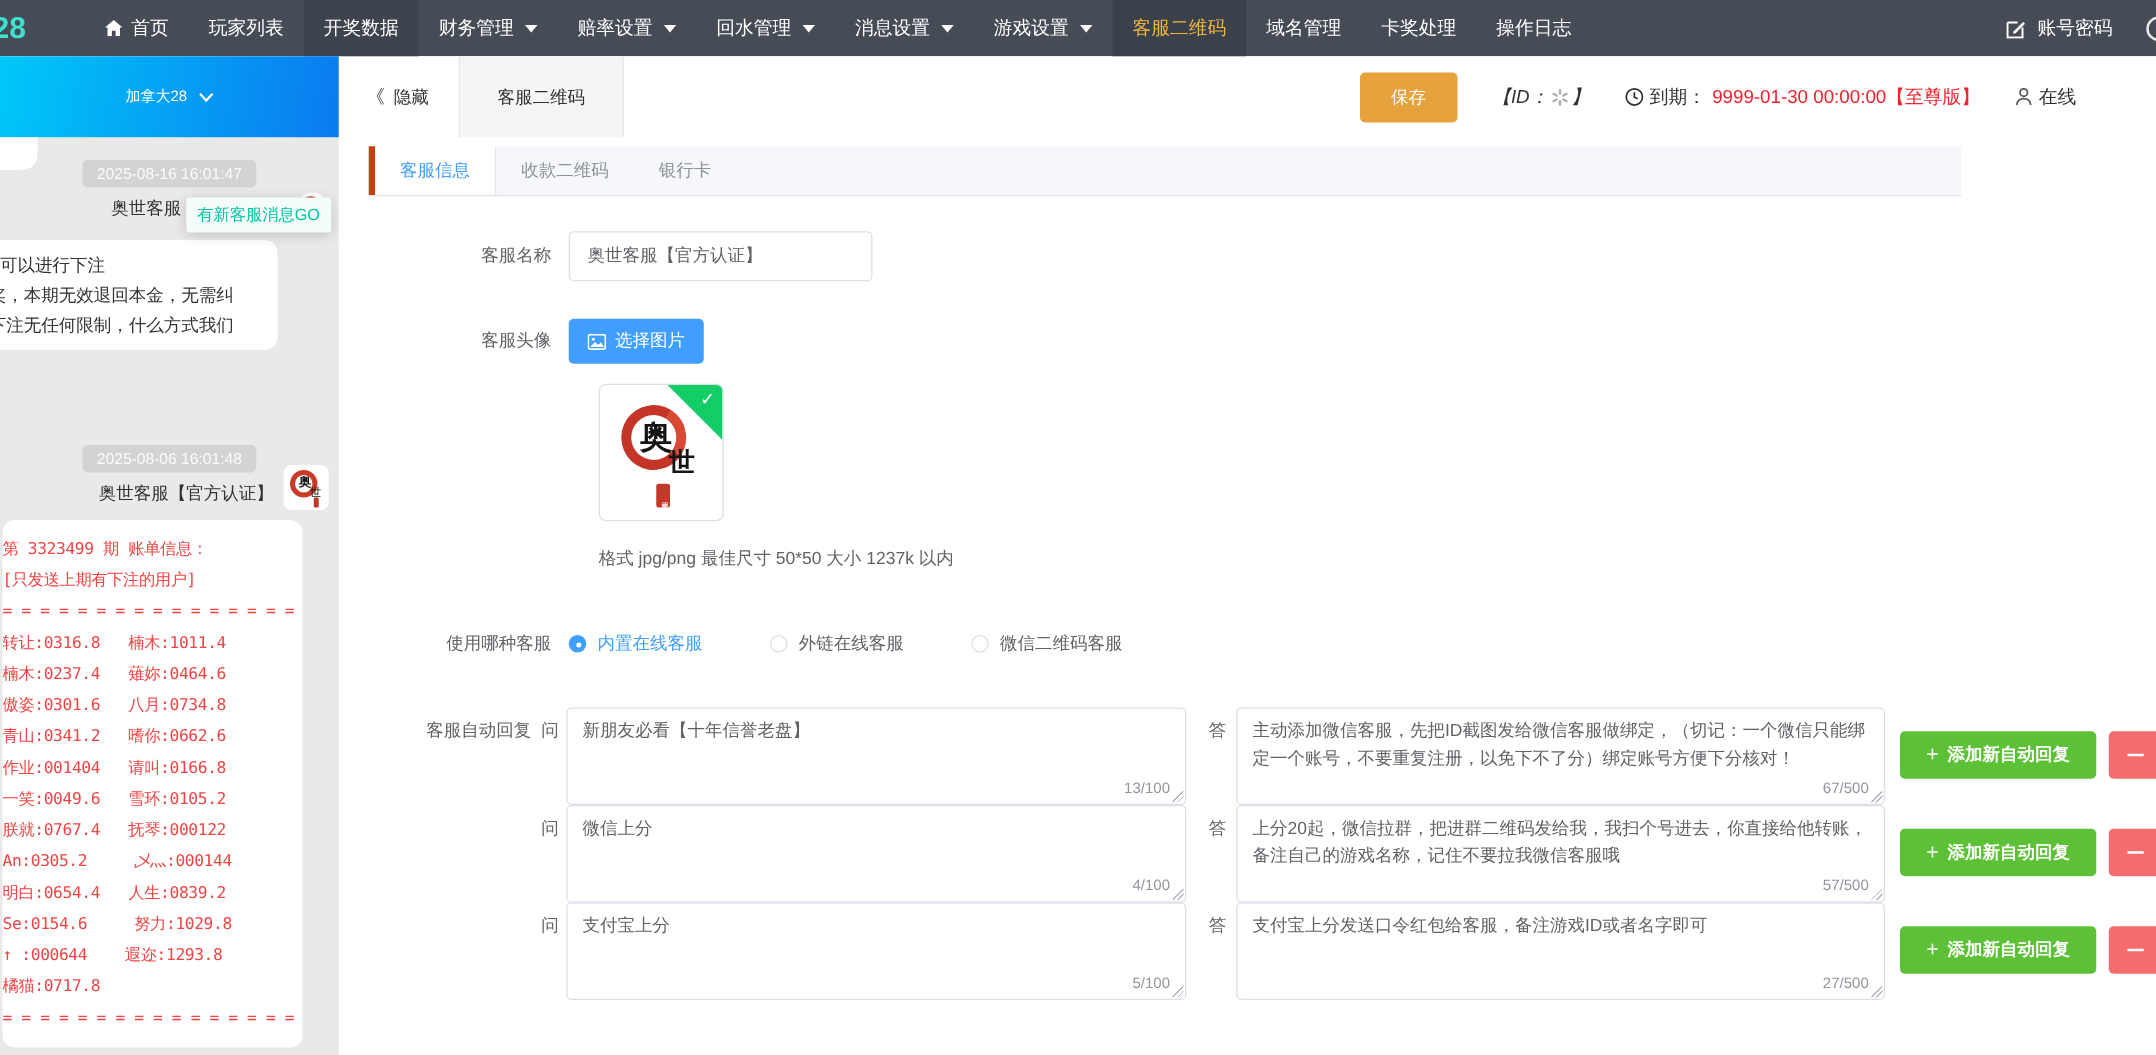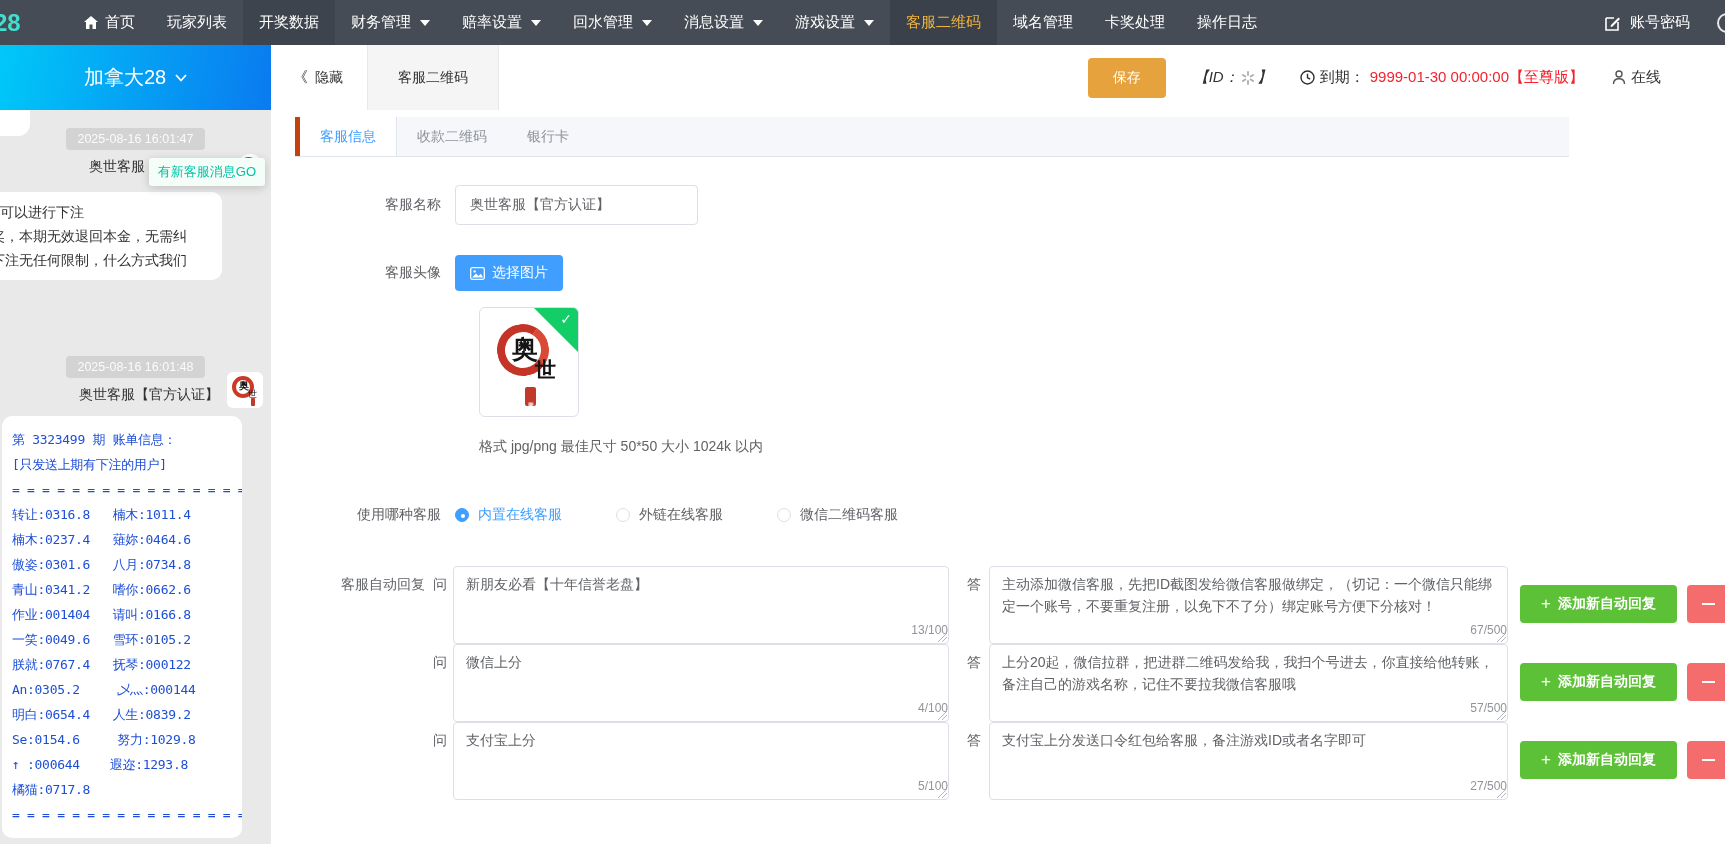--- a/index.html
+++ b/index.html
@@ -14,21 +14,21 @@
   .nav-item.shaded { background:#3d444d; }
   .nav-item.active { background:#3a414a; color:#f0b43f; }
   .caret { width:0; height:0; border-left:5px solid transparent; border-right:5px solid transparent; border-top:6px solid #fff; margin-left:2px; }
   .topnav-right { margin-left:auto; display:flex; align-items:center; gap:9px; font-size:15px; margin-right:0; }
   .icon-svg { display:block; }
   .power-icon { width:20px; height:20px; border:2px solid #e8e8e8; border-radius:50%; margin-left:18px; margin-right:-12px; flex-shrink:0; }
 
   
   .toolbar { height:65px; display:flex; align-items:center; background:#fff; }
   .game-switch { width:271px; height:65px; flex-shrink:0; background:linear-gradient(100deg,#00c8f8,#0a7af0);
-                 color:#fff; font-size:20px; display:flex; align-items:center; justify-content:center; gap:9px; cursor:pointer; }
+                 color:#fff; font-size:12px; display:flex; align-items:center; justify-content:center; gap:9px; cursor:pointer; }
   .collapse-btn { margin-left:22px; font-size:14px; color:#303133; display:flex; align-items:center; gap:7px; cursor:pointer; white-space:nowrap; }
   .collapse-mark { font-size:15px; color:#303133; }
   .toolbar-tab { margin-left:24px; height:65px; background:#f5f5f5; border-left:1px solid #e8e8e8; border-right:1px solid #e8e8e8;
                  padding:0 30px; display:flex; align-items:center; font-size:14px; color:#303133; }
   .toolbar-right { margin-left:auto; display:flex; align-items:center; gap:28px; margin-right:64px; white-space:nowrap; }
   .save-btn { background:#e6a23c; color:#fff; border:none; padding:11px 25px; border-radius:4px; font-size:14px; cursor:pointer; }
   .id-label { font-size:15px; color:#303133; display:flex; align-items:center; gap:2px;font-style:italic; }
   .expiry { font-size:15px; color:#303133; display:flex; align-items:center; gap:5px; }
   .expiry .red { color:#f5222d; }
   .online { font-size:15px; color:#303133; display:flex; align-items:center; gap:5px; }
@@ -50,22 +50,22 @@
   .avatar-md .ring { position:absolute; top:4px; left:5px; width:22px; height:22px; border:4px solid #c93a28; border-radius:50%; }
   .avatar-md .tx1 { position:absolute; top:7px; left:12px; font-size:10px; font-weight:bold; color:#111; }
   .avatar-md .tx2 { position:absolute; top:16px; left:21px; font-size:9px; color:#111; }
   .avatar-md .seal { position:absolute; bottom:2px; left:24px; width:4px; height:8px; background:#c0392b; border-radius:1px; }
   .notif-tip { position:absolute; top:48px; right:6px; background:#f4fdf8; color:#00c3a5; font-size:13px; padding:5px 9px;
                border-radius:3px; box-shadow:0 2px 10px rgba(0,0,0,.18); z-index:6; cursor:pointer; white-space:nowrap; }
   .bubble { background:#fff; border-radius:10px; }
   .bubble-1 { margin-left:-44px; margin-top:12px; width:266px; padding:8px 12px 8px 44px; font-size:14px; line-height:24px; color:#303133; }
   .bubble-1 .cut { margin-left:-9px; white-space:nowrap; }
   .bubble-1 div { white-space:nowrap; }
-  .bubble-2 { margin-left:2px; margin-top:8px; width:240px; padding:11px 10px; overflow:hidden;
-              font-family:"DejaVu Sans Mono", monospace; font-size:13px; line-height:25px; color:#1d4ed8; letter-spacing:-0.3px; }
+  .bubble-2 { margin-left:2px; margin-top:8px; width:240px; padding:11px 0; overflow:hidden;
+              font-family:"DejaVu Sans Mono", monospace; font-size:13px; line-height:25px; color:#ef4444; letter-spacing:-0.3px; }
   .bubble-2 .line { white-space:pre; }
 
   
   .main { flex:1; padding-left:24px; background:#fff; position:relative; overflow:hidden; }
   .tabs { margin-top:7px; width:1274px; display:flex; background:#f5f7fa; border-bottom:1px solid #e0e4eb; height:40px; }
   .tab { padding:0 20px; line-height:39px; font-size:14px; color:#909399; cursor:pointer; white-space:nowrap; }
   .tab.active { background:#fff; color:#409eff; border-left:5px solid #c2410c; border-right:1px solid #e0e4eb; }
 
   .form-row { display:flex; align-items:center; margin-top:28px; }
   .form-label { width:160px; flex-shrink:0; text-align:right; padding-right:14px; font-size:14px; color:#606266; white-space:nowrap; }
@@ -97,21 +97,21 @@
 
   .qa-section { margin-top:42px; }
   .qa-row { display:flex; align-items:flex-start; margin-bottom:0; flex-wrap:nowrap; }
   .qa-sec-label { width:130px; flex-shrink:0; text-align:right; font-size:14px; color:#606266; padding-top:10px; white-space:nowrap; }
   .qa-mark { flex-shrink:0; font-size:14px; color:#606266; padding-top:10px; margin:0 6px 0 8px; }
   .qa-mark.a { margin:0 8px 0 18px; }
   .ta { position:relative; flex-shrink:0; height:78px; border:1px solid #dcdfe6; border-radius:4px; background:#fff;
         padding:6px 12px; font-size:14px; line-height:22px; color:#606266; overflow:hidden; }
   .ta.q { width:496px; }
   .ta.a { width:519px; }
-  .ta .count { position:absolute; right:0; bottom:2px; font-size:12px; color:#909399; background:#fff; padding-left:5px; }
+  .ta .count { position:absolute; right:12px; bottom:2px; font-size:12px; color:#909399; background:#fff; padding-left:5px; }
   .ta::after { content:""; position:absolute; right:1px; bottom:1px; width:9px; height:9px;
                background:linear-gradient(135deg, transparent 0 45%, #b4b7bd 45% 53%, transparent 53% 68%, #b4b7bd 68% 76%, transparent 76%); }
   .add-btn { flex-shrink:0; margin-left:12px; margin-top:19px; background:#5cc136; color:#fff; border:none; height:38px; border-radius:4px;
              display:flex; align-items:center; gap:7px; padding:0 21px; font-size:14px; font-weight:bold; cursor:pointer; white-space:nowrap; }
   .add-btn .plus { font-size:17px; font-weight:normal; }
   .del-btn { flex-shrink:0; margin-left:10px; margin-top:19px; background:#f56c6c; border:none; height:38px; width:150px; border-radius:4px;
              display:flex; align-items:center; padding-left:15px; cursor:pointer; }
   .del-btn .minus { width:13px; height:2px; background:#fff; }
 </style>
 </head>
@@ -236,21 +236,21 @@
           <span class="tx">奥</span>
         </span>
     </div>
     <div class="notif-tip">有新客服消息GO</div>
     <div class="bubble bubble-1">
       <div>可以进行下注</div>
       <div class="cut">奖，本期无效退回本金，无需纠</div>
       <div class="cut">下注无任何限制，什么方式我们</div>
     </div>
 
-    <div class="time-pill pill-2">2025-08-16 16:01:48</div>
+    <div class="time-pill pill-2">2025-08-06 16:01:48</div>
     <div class="sender-row">
       <span>奥世客服【官方认证】</span>
       <span class="avatar-md">
           <span class="ring"></span>
           <span class="tx1">奥</span>
           <span class="tx2">世</span>
           <span class="seal"></span>
         </span>
     </div>
     <div class="bubble bubble-2">
@@ -304,21 +304,21 @@
           <span class="ring"></span>
           <span class="c1">奥</span>
           <span class="c2">世</span>
           <span class="seal">客服</span>
         </div>
         <div class="corner-flag"></div>
         <div class="corner-check">✓</div>
       </div>
     </div>
 
-    <div class="hint-text">格式 jpg/png 最佳尺寸 50*50 大小 1024k 以内</div>
+    <div class="hint-text">格式 jpg/png 最佳尺寸 50*50 大小 1237k 以内</div>
 
     <div class="radio-row">
       <div class="form-label">使用哪种客服</div>
       <div class="radio selected">
         <span class="radio-dot"></span>
         <span class="radio-text">内置在线客服</span>
       </div>
       <div class="radio">
         <span class="radio-dot"></span>
         <span class="radio-text">外链在线客服</span>

